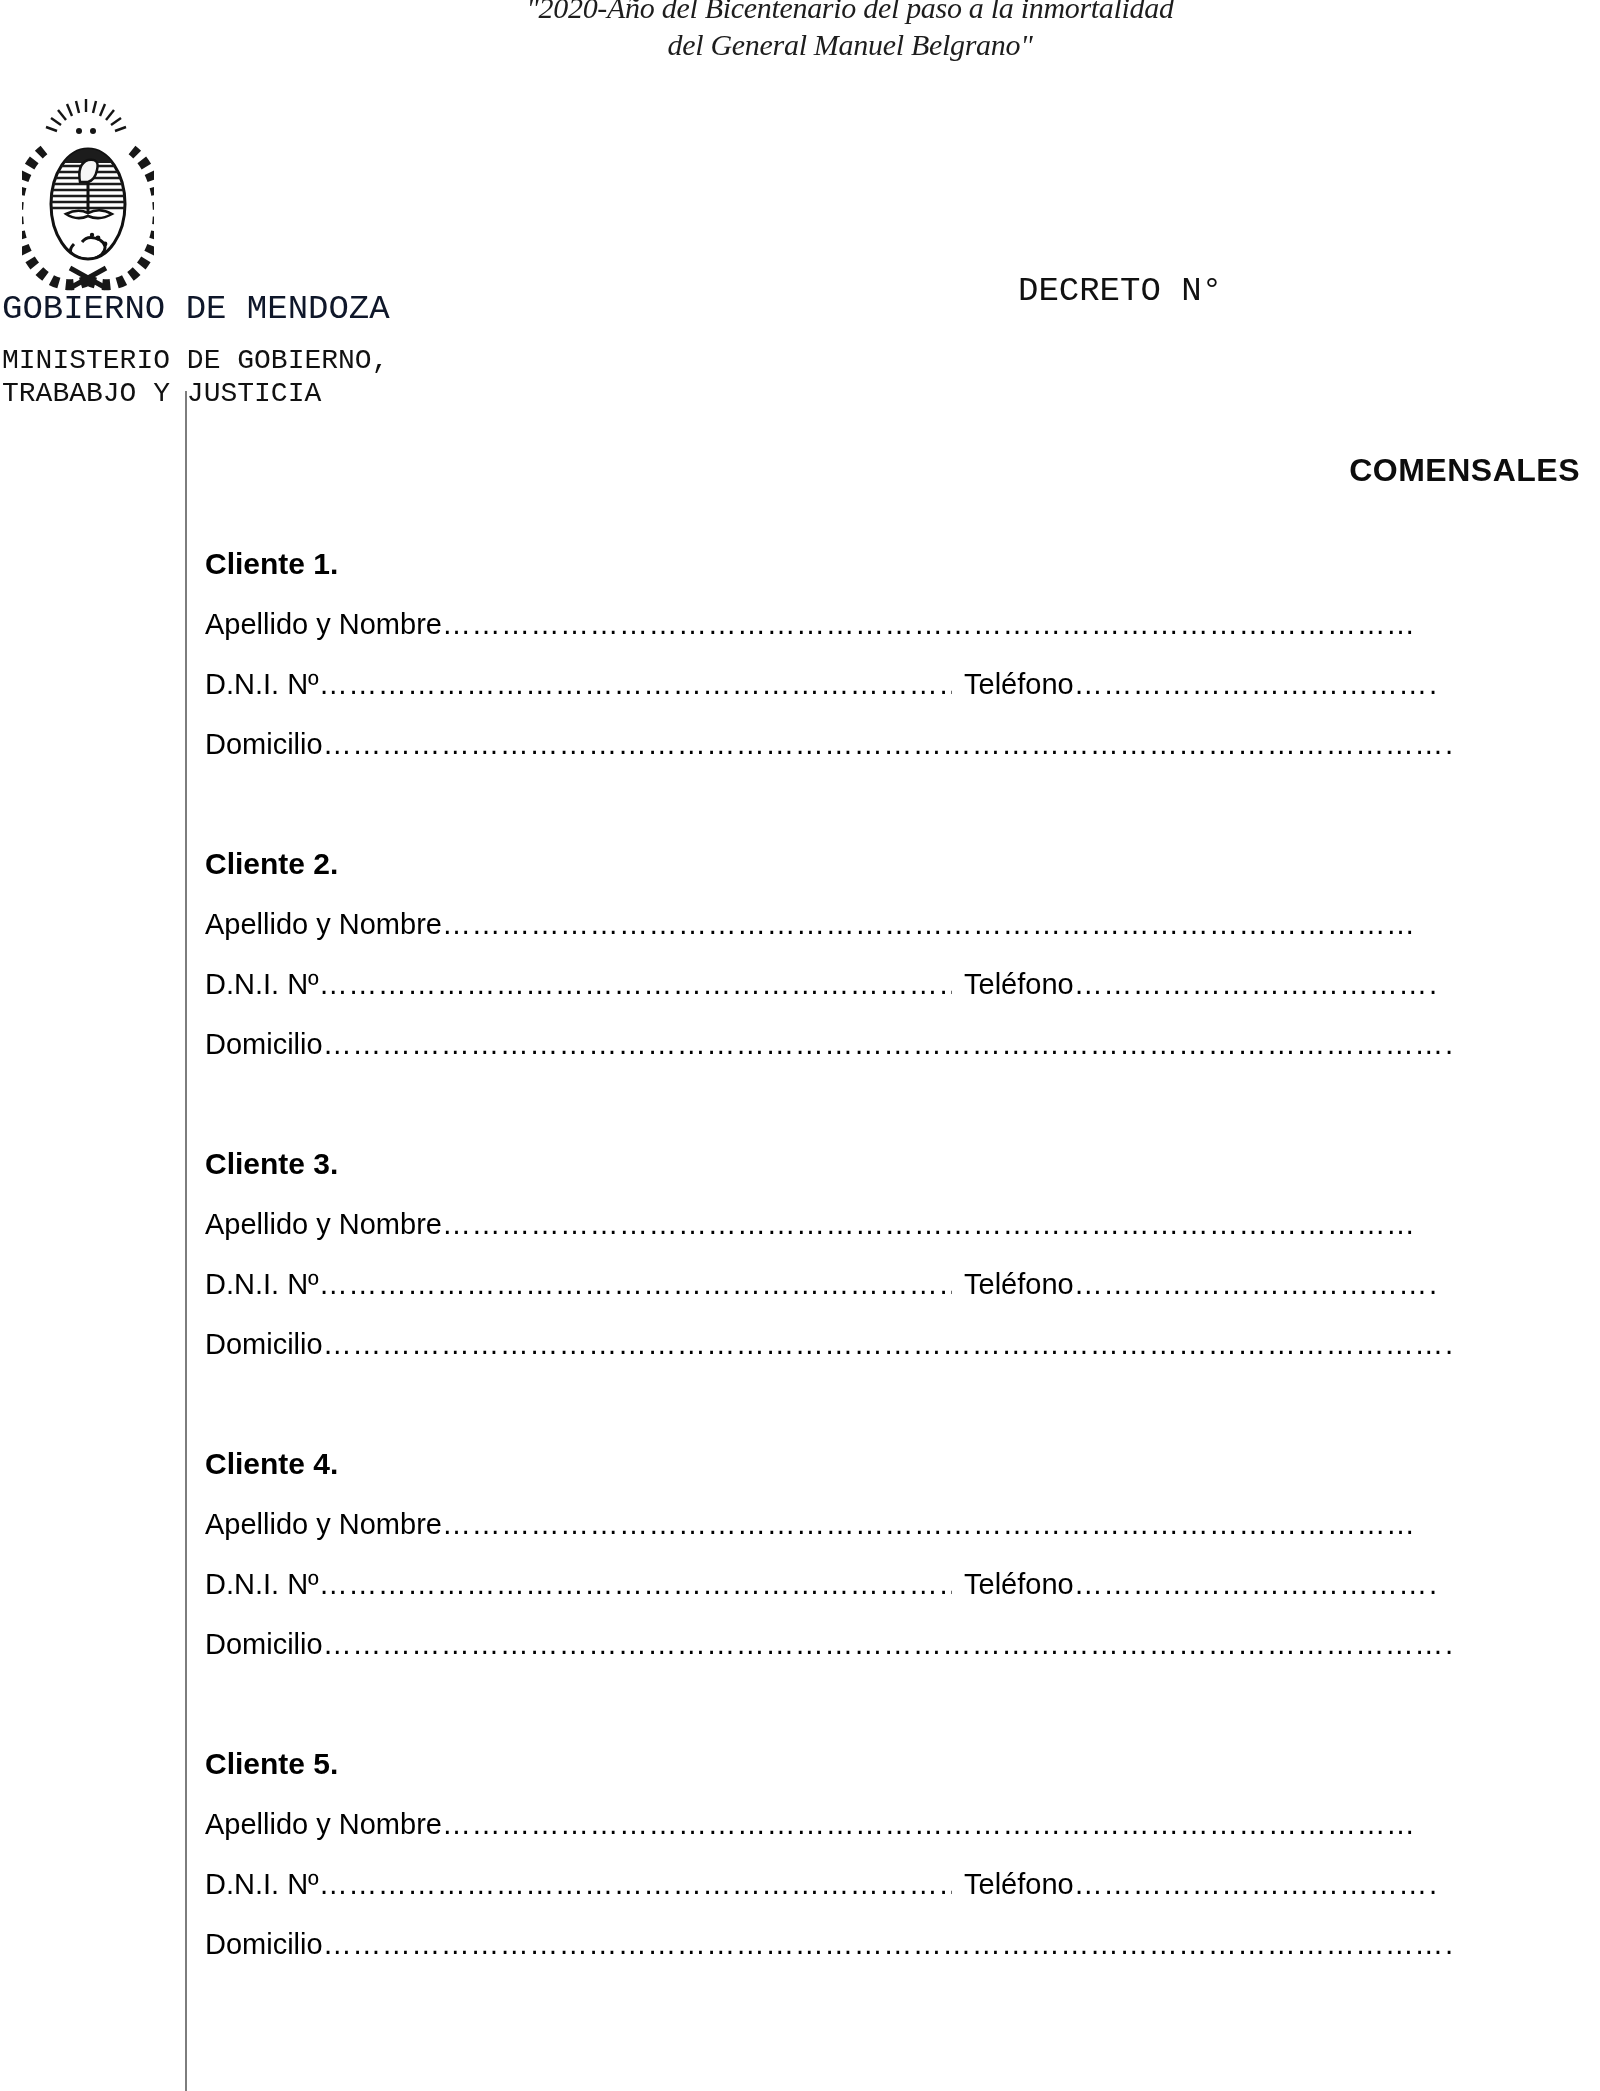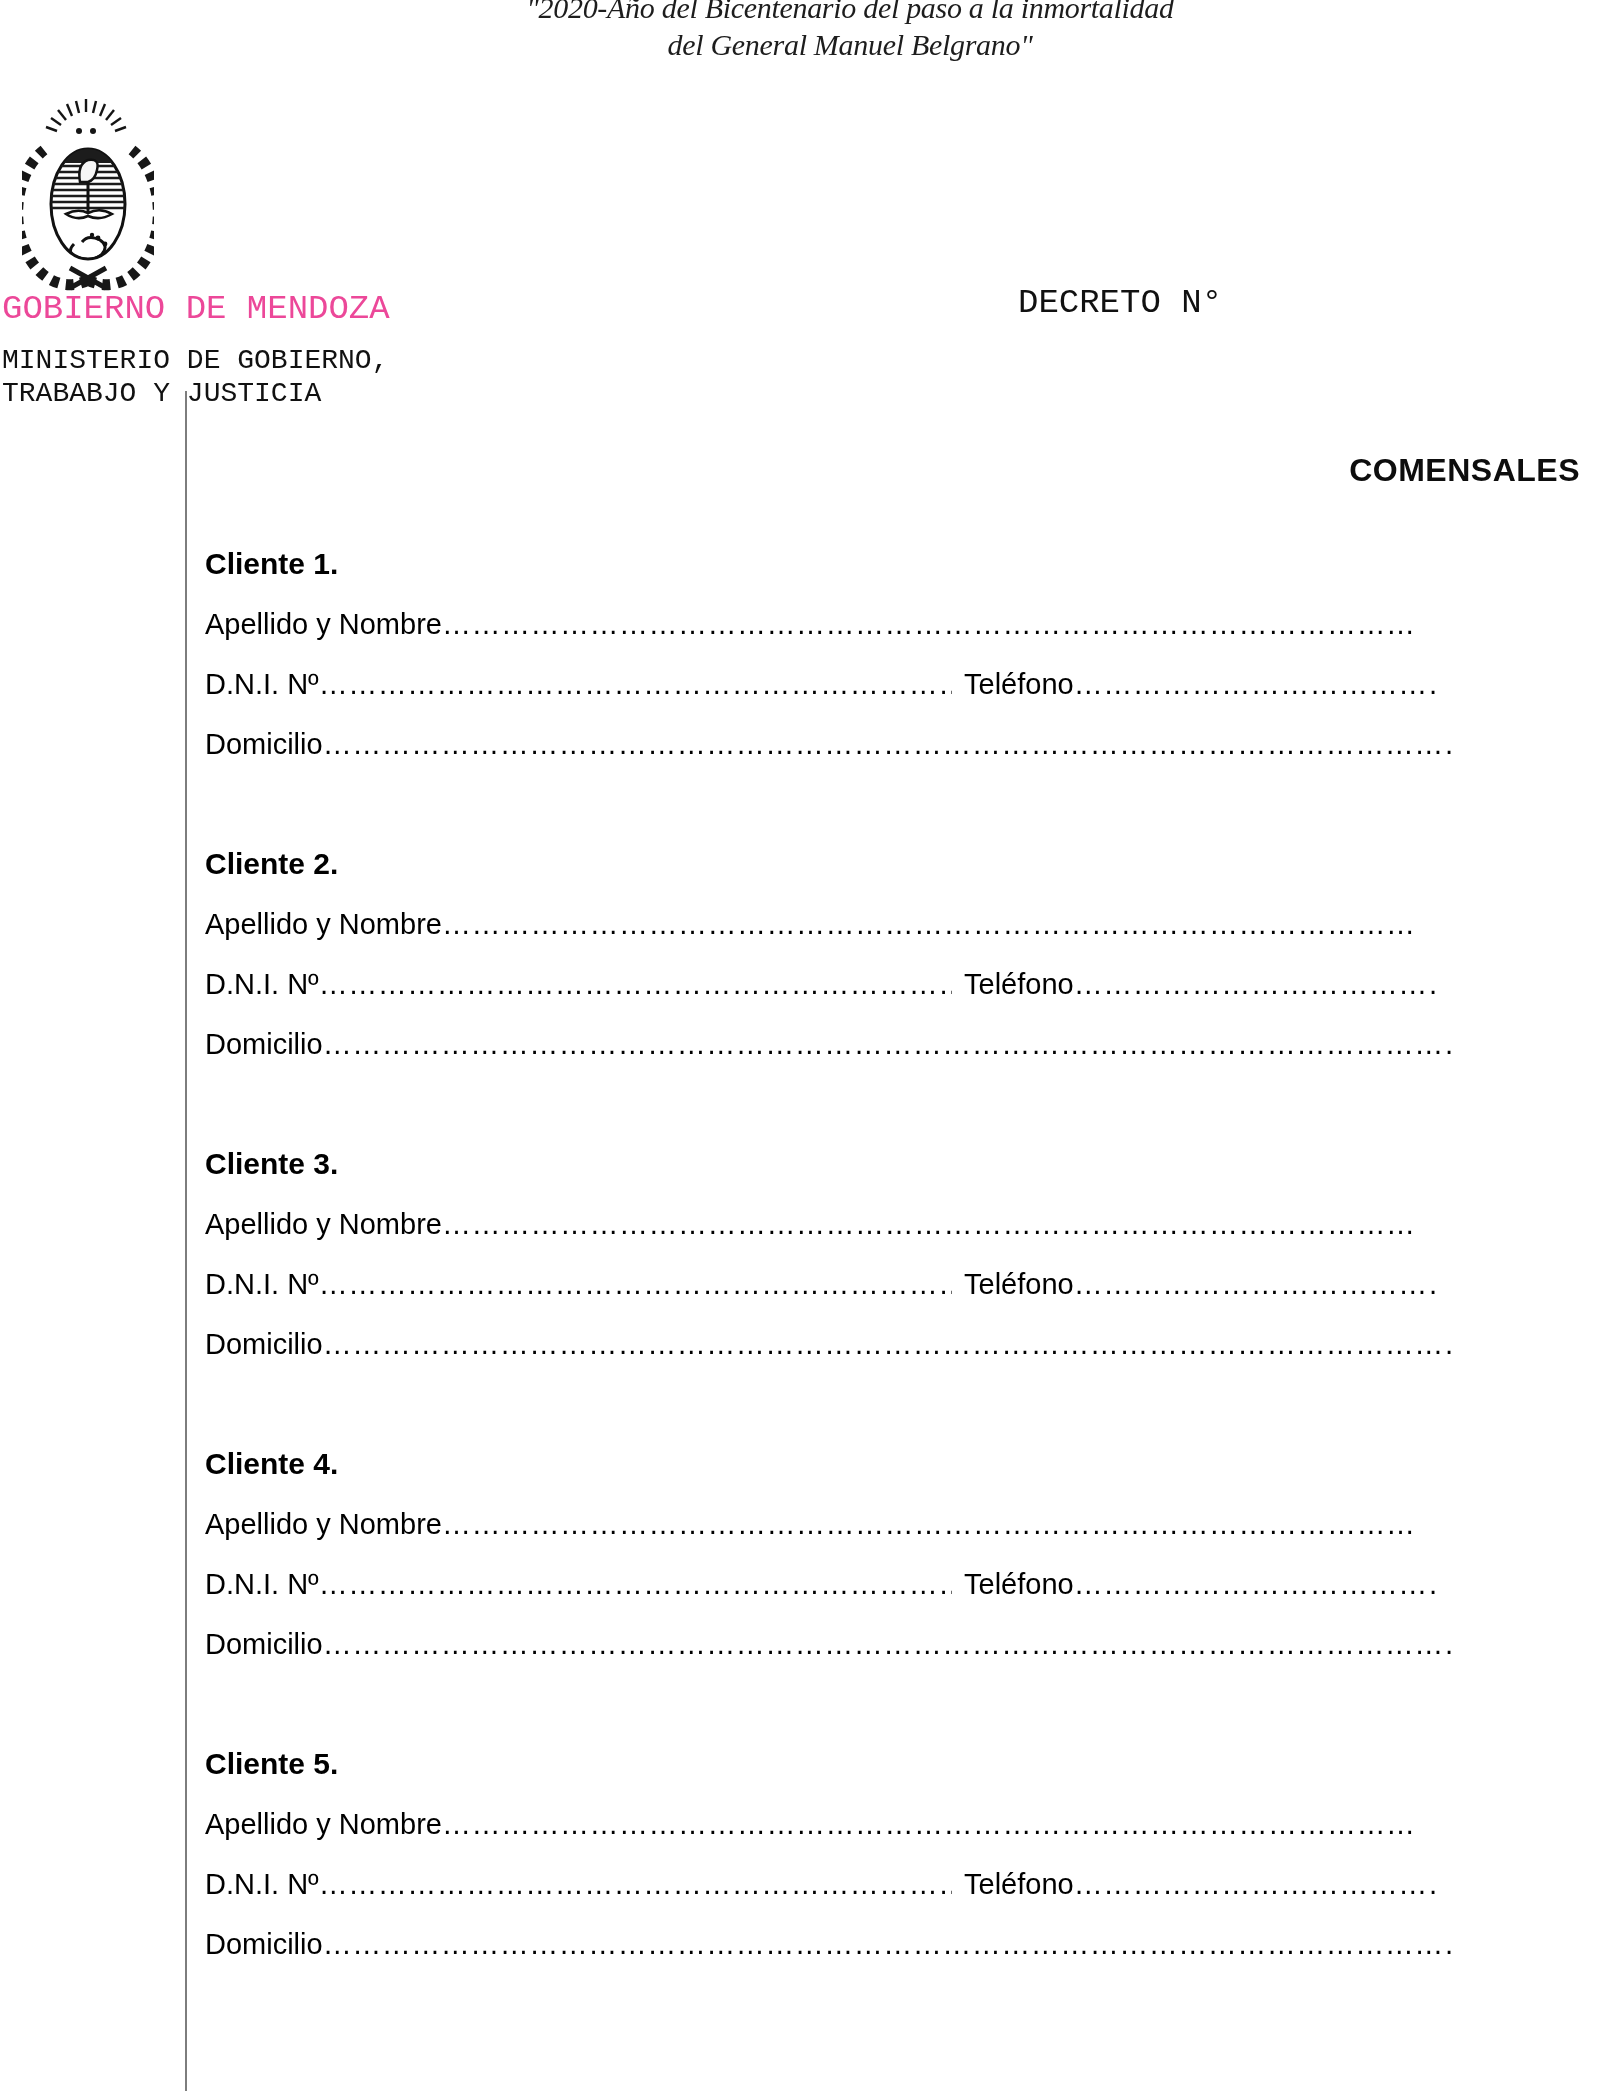--- a/index.html
+++ b/index.html
@@ -21,29 +21,29 @@
     font-size:30px;line-height:37px;
     color:#1d1d1d;
     letter-spacing:-0.3px;
   }
   
   .logo{position:absolute;left:22px;top:98px;width:132px;height:194px;}
   
   .gov-name{
     position:absolute;left:2px;top:290px;
     font-family:"Liberation Mono","DejaVu Sans Mono",monospace;
-    font-size:34px;line-height:38px;white-space:nowrap;color:#ec4899;
+    font-size:34px;line-height:38px;white-space:nowrap;color:#0f172a;
   }
   .ministry{
     position:absolute;left:2px;top:344px;
     font-family:"Liberation Mono","DejaVu Sans Mono",monospace;
     font-size:28px;line-height:33px;white-space:nowrap;color:#111;
   }
   .decree{
-    position:absolute;left:1018px;top:284px;
+    position:absolute;left:1018px;top:272px;
     font-family:"Liberation Mono","DejaVu Sans Mono",monospace;
     font-size:34px;line-height:38px;white-space:nowrap;color:#111;
   }
   
   .vrule{
     position:absolute;left:185px;top:391px;
     width:2px;height:1700px;background:#7d7d7d;
   }
   
   .form-title{

